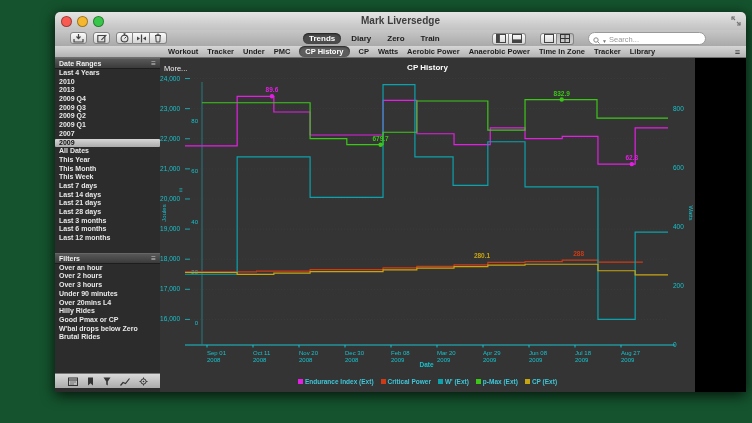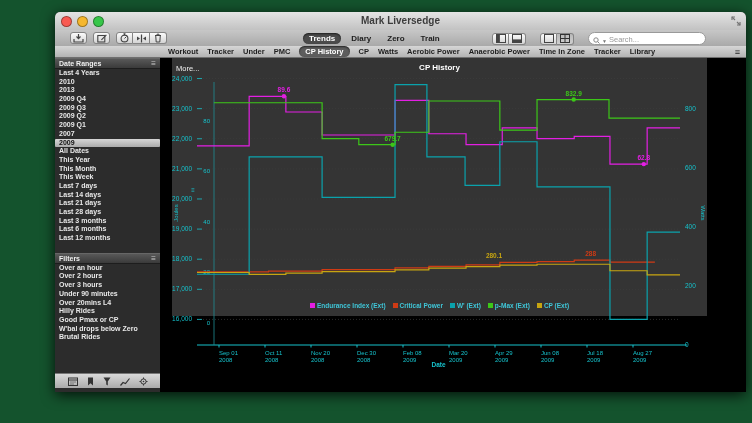--- a/index.html
+++ b/index.html
@@ -51,21 +51,21 @@
              padding:0 4px;box-sizing:border-box;}
   .side-head .t{font-size:7px;font-weight:bold;color:#eee;}
   .side-head .m{font-size:8px;color:#ccc;line-height:7px;}
   .side-item{font-size:7px;font-weight:bold;color:#e8e8e8;line-height:8.7px;height:8.7px;padding-left:4px;}
   .side-item.sel{background:linear-gradient(#d6d6d6,#ababab);color:#111;border-radius:1px;}
   .side-gap{height:10px;}
   .side-tools{position:absolute;left:0;bottom:4px;width:100%;height:14px;
               background:linear-gradient(#d9d9d9,#ababab);border-top:1px solid #777;
               display:flex;align-items:center;justify-content:center;gap:9px;}
   .main{flex:1;background:#000;position:relative;}
-  .chart{position:absolute;left:12px;top:0;width:535px;height:258px;background:#343434;}
+  .chart{position:absolute;left:0;top:0;width:535px;height:334px;background:#343434;}
   .more{position:absolute;left:4px;top:6px;font-size:7.5px;color:#f0f0f0;background:none;border:none;
         padding:0;font-family:"Liberation Sans",sans-serif;}
   .chart-title{position:absolute;left:0;right:0;top:5px;text-align:center;font-size:8px;
                font-weight:bold;color:#fff;}
   #plot{position:absolute;left:0;top:0;}
   .legend{position:absolute;left:0;right:0;bottom:7px;display:flex;justify-content:center;
           align-items:center;gap:7px;}
   .li{display:flex;align-items:center;gap:2px;}
   .li .sw{width:5px;height:5px;display:inline-block;}
   .li .lt{font-size:6.5px;font-weight:bold;color:#3fc6d8;white-space:nowrap;}

